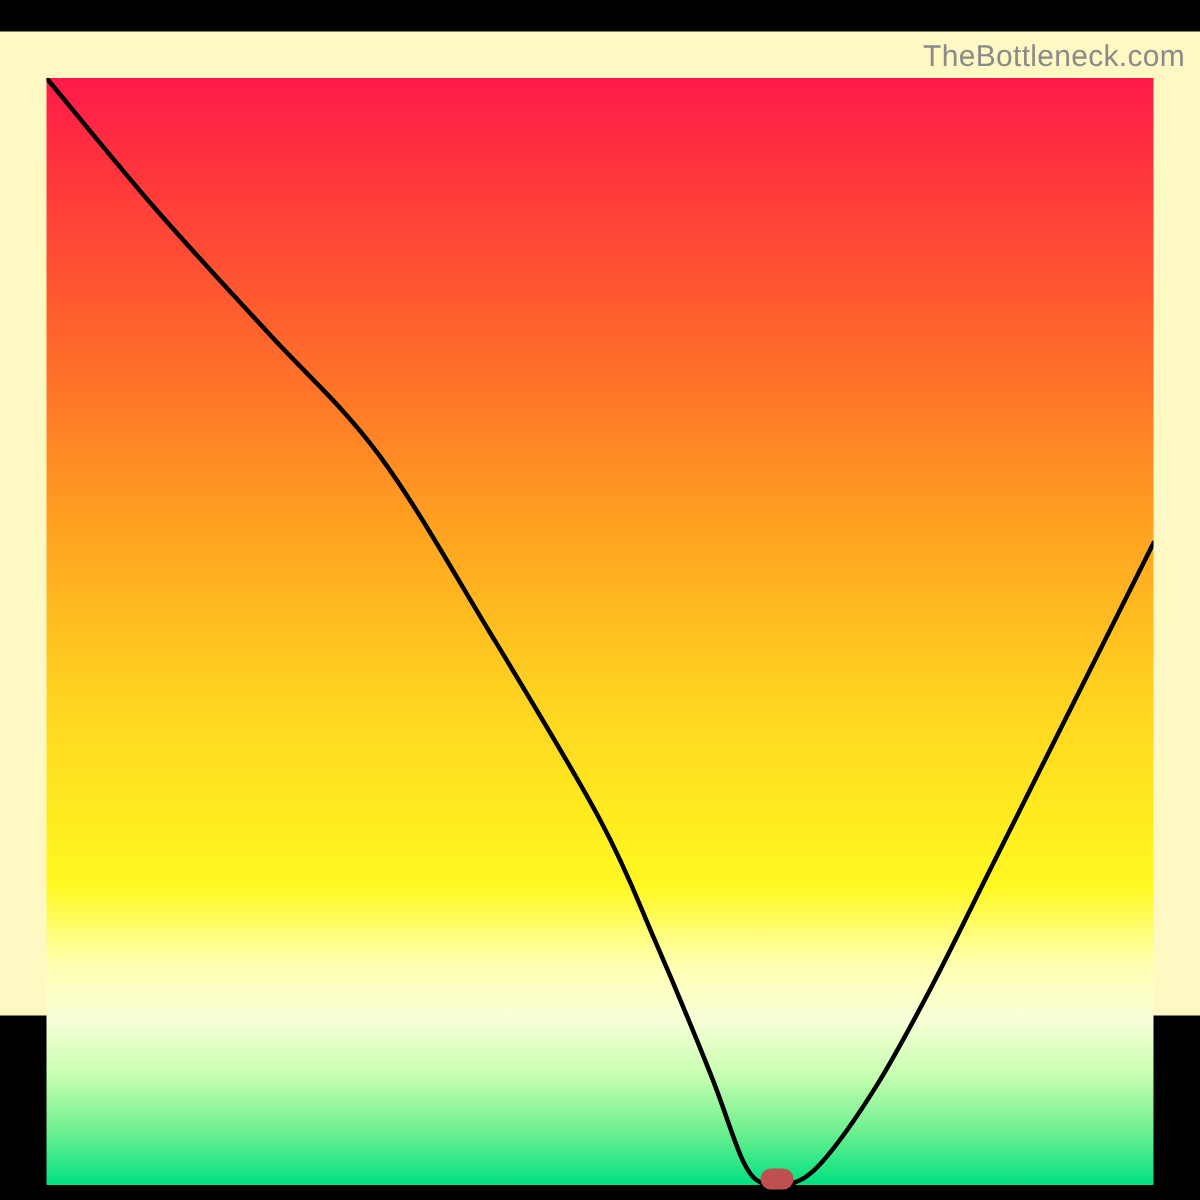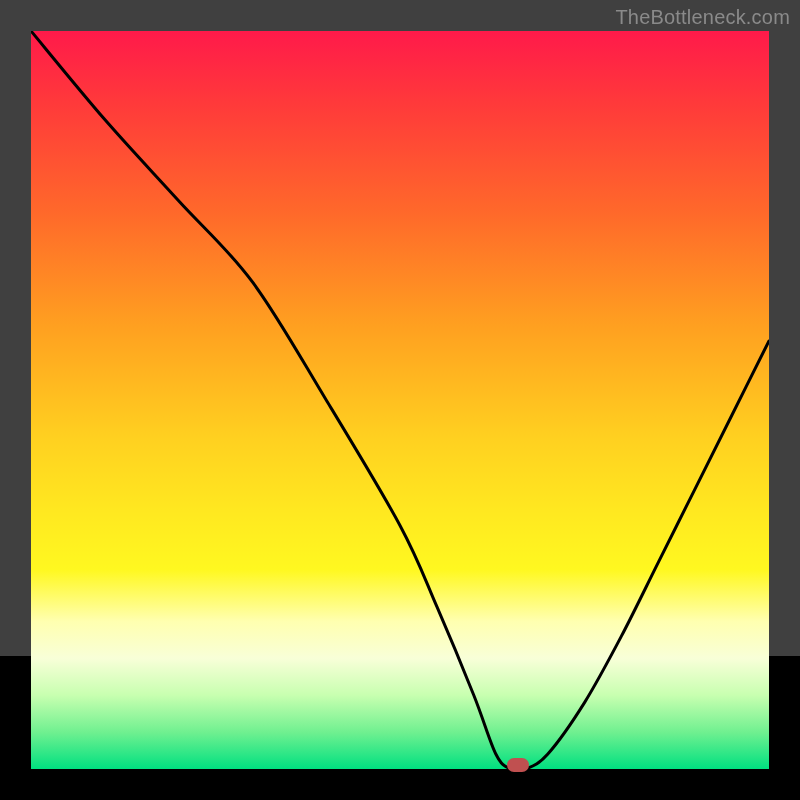--- a/index.html
+++ b/index.html
@@ -7,21 +7,22 @@
     padding: 0;
     width: 800px;
     height: 800px;
     background: #000;
     overflow: hidden;
   }
   .frame {
     position: relative;
     width: 800px;
     height: 656px;
-    background: #404040;
+    background: #fef9c3;
+    margin-top: 21px;
   }
   .plot-area {
     position: absolute;
     left: 31px;
     top: 31px;
     width: 738px;
     height: 738px;
     background: linear-gradient(to bottom,
       #ff1a4a 0%,
       #ff3a3a 10%,

